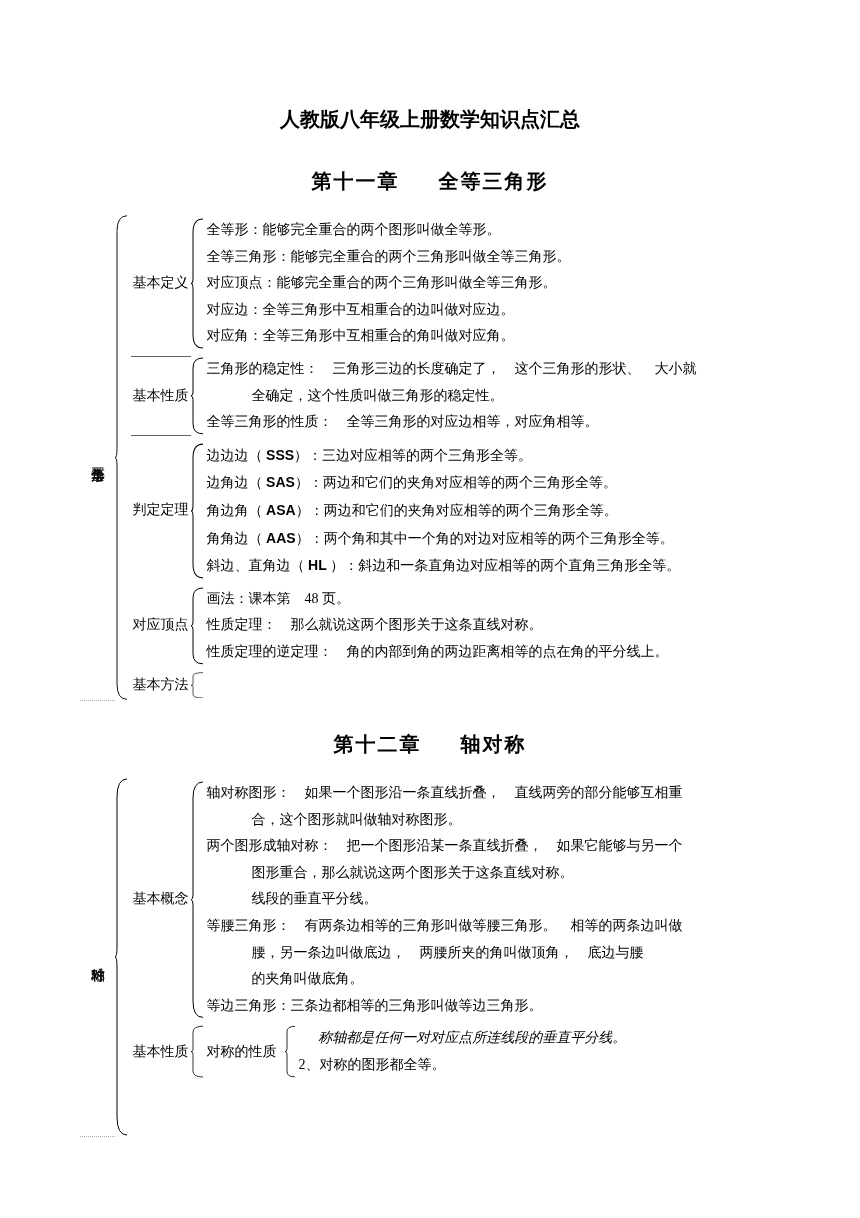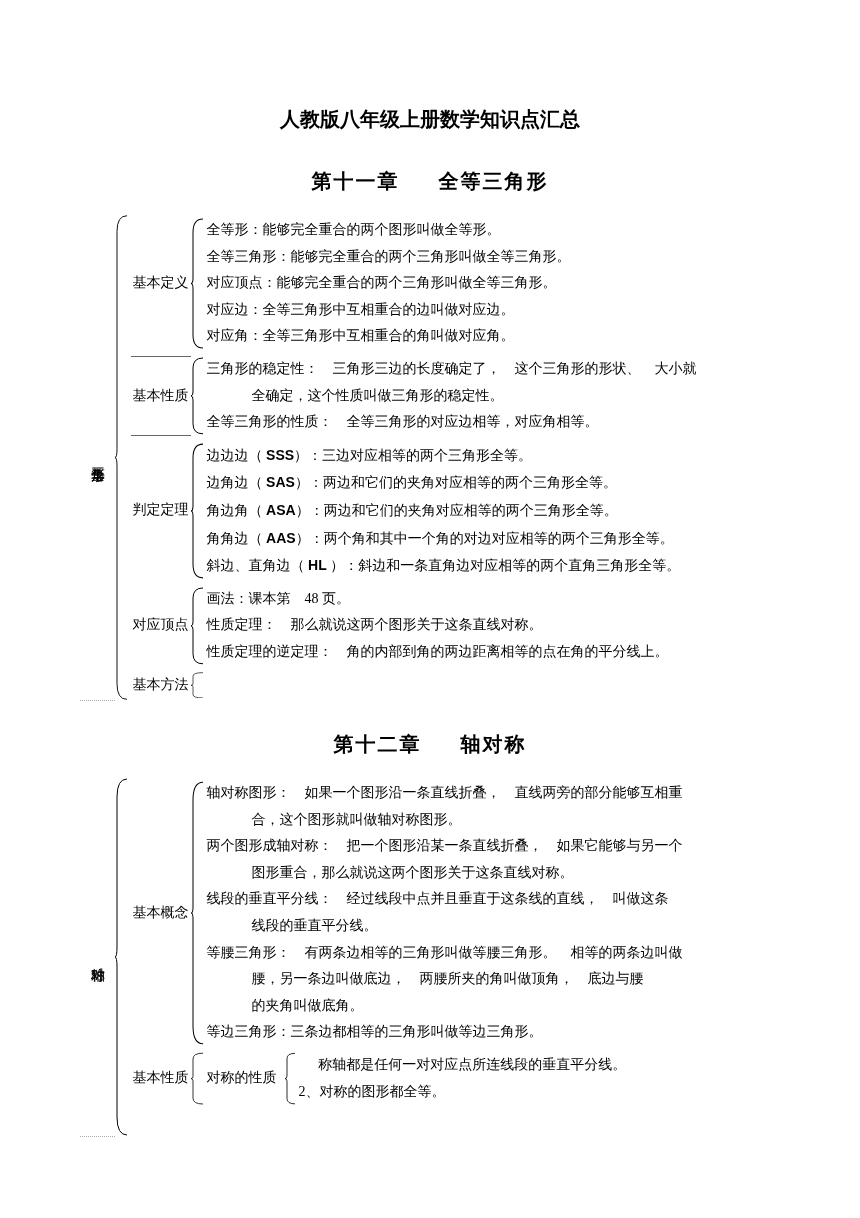--- a/index.html
+++ b/index.html
@@ -216,21 +216,20 @@
       <div class="brace">
         <svg viewBox="0 0 14 240" preserveAspectRatio="none">
             <path d="M12 2 Q2 2 2 18 L2 115 Q2 120 0 120 Q2 120 2 125 L2 222 Q2 238 12 238" stroke="#000" fill="none" stroke-width="1"></path>
           </svg>
       </div>
       <div class="content">
         <div class="line">轴对称图形：　如果一个图形沿一条直线折叠，　直线两旁的部分能够互相重</div>
         <div class="line indent">合，这个图形就叫做轴对称图形。</div>
         <div class="line">两个图形成轴对称：　把一个图形沿某一条直线折叠，　如果它能够与另一个</div>
         <div class="line indent">图形重合，那么就说这两个图形关于这条直线对称。</div>
-        <div class="line">线段的垂直平分线：　经过线段中点并且垂直于这条线的直线，　叫做这条</div>
         <div class="line indent">线段的垂直平分线。</div>
         <div class="line">等腰三角形：　有两条边相等的三角形叫做等腰三角形。　相等的两条边叫做</div>
         <div class="line indent">腰，另一条边叫做底边，　两腰所夹的角叫做顶角，　底边与腰</div>
         <div class="line indent">的夹角叫做底角。</div>
         <div class="line">等边三角形：三条边都相等的三角形叫做等边三角形。</div>
       </div>
     </div>
 
     <div class="section">
       <div class="sec-label">基本性质</div>
@@ -241,21 +240,21 @@
       </div>
       <div class="content">
         <div class="sub">
           <div class="sub-label">对称的性质</div>
           <div class="brace" style="width:12px;">
             <svg viewBox="0 0 12 80" preserveAspectRatio="none">
                 <path d="M10 2 Q2 2 2 10 L2 36 Q2 40 0 40 Q2 40 2 44 L2 70 Q2 78 10 78" stroke="#000" fill="none" stroke-width="1"></path>
               </svg>
           </div>
           <div class="content">
-            <div class="line" style="padding-left:1.4em;">称轴都是任何一对对应点所连线段的垂直平分线。</div>
+            <div class="line" style="padding-left:1.4em;font-style:italic;">称轴都是任何一对对应点所连线段的垂直平分线。</div>
             <div class="line">2、对称的图形都全等。</div>
           </div>
         </div>
       </div>
     </div>
 
   </div>
 </div>
 
 </body></html>

